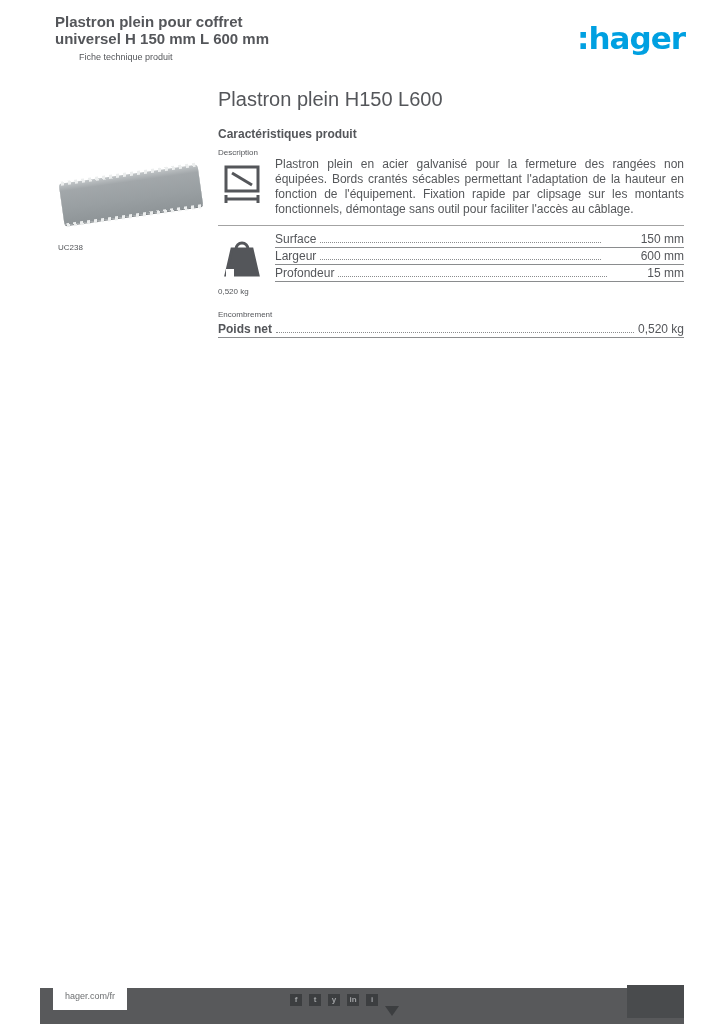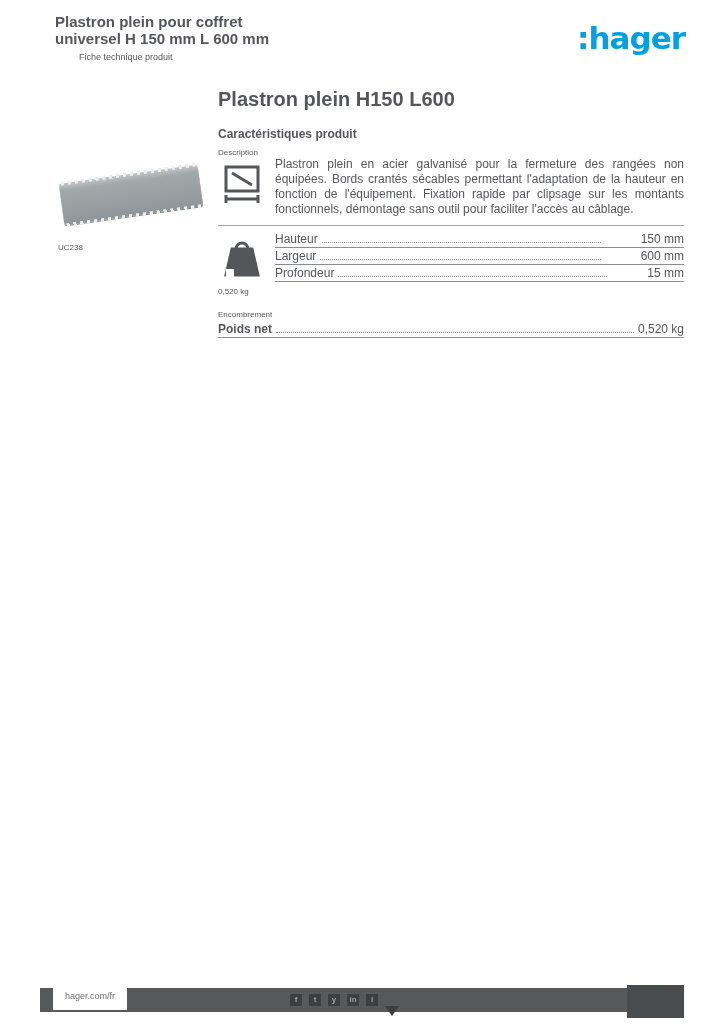--- a/index.html
+++ b/index.html
@@ -16,21 +16,21 @@
   .header-left { position:absolute; left:55px; top:13px; }
   .header-title { font-size:15px; font-weight:bold; line-height:17px; color:#54565a; }
   .header-sub { margin-top:5px; font-size:9px; color:#54565a;padding-left:24px; }
   .logo {
     position:absolute; right:39px; top:20px;
     font-size:31px; font-weight:bold; letter-spacing:-1px;
     color:var(--accent,#00a0e1);
     font-family:"DejaVu Sans", sans-serif;
   }
   
-  .page-title { position:absolute; left:218px; top:88px; font-size:20px; font-weight:bold; color:#54565a; }
+  .page-title { position:absolute; left:218px; top:88px; font-size:20px; font-weight:normal; color:#54565a; }
   .section-title { position:absolute; left:218px; top:127px; font-size:12px; font-weight:bold; color:#54565a; }
   .desc-label { position:absolute; left:218px; top:148px; font-size:8px; color:#54565a; }
   
   .photo-wrap { position:absolute; left:57px; top:160px; width:150px; height:80px; }
   .plate {
     position:absolute; left:4px; top:14px; width:140px; height:42px;
     background:linear-gradient(180deg,#c2c6c8 0%, #a2a7aa 18%, #999fa2 60%, #8e9497 100%);
     transform:rotate(-8deg);
     border-radius:3px;
     box-shadow:0 1px 0 #7c8184;
@@ -56,21 +56,21 @@
   .attr-row .leader { flex:1; border-bottom:1px dotted #8a8c8e; margin:0 4px 3px 4px; }
   .attr-row .val { white-space:nowrap;margin-left:36px; }
   .extra { margin-top:14px; }
   .extra-label { font-size:8px; margin-bottom:2px; }
   .extra-row { display:flex; align-items:flex-end; font-size:12px; line-height:14px; padding:1px 0; border-bottom:1px solid #8a8c8e; }
   .extra-row .lbl { font-weight:bold; white-space:nowrap; }
   .extra-row .leader { flex:1; border-bottom:1px dotted #8a8c8e; margin:0 4px 3px 4px; }
   .extra-row .val { white-space:nowrap; }
   
   .footer-bar {
-    position:absolute; left:40px; right:40px; top:988px; height:24px;
+    position:absolute; left:40px; right:40px; top:988px; height:36px;
     background:var(--footer,#58595b);
   }
   .site-box {
     position:absolute; left:13px; top:-4px; height:26px;
     background:#ffffff; padding:7px 12px 0 12px;
     font-size:9px; color:#6d6f71; white-space:nowrap;
   }
   .social { position:absolute; left:250px; top:6px; display:flex; gap:7px; }
   .social .sq {
     width:12px; height:12px; background:#3c3e40;
@@ -123,21 +123,21 @@
         <svg width="48" height="50" viewBox="0 0 48 50" fill="none" stroke="currentColor" stroke-width="3">
           <path d="M14 18 L34 18 L40 44 L8 44 Z" fill="currentColor"></path>
           <path d="M18 18 a6 6 0 0 1 12 0"></path>
           <rect x="8" y="38" width="8" height="8" fill="#ffffff" stroke="none"></rect>
         </svg>
       </div>
       <div class="attr-caption">0,520 kg</div>
     </div>
     <div class="attr-list">
       <div class="attr-row">
-        <span class="lbl">Hauteur</span>
+        <span class="lbl">Surface</span>
         <span class="leader"></span>
         <span class="val">150 mm</span>
       </div>
       <div class="attr-row">
         <span class="lbl">Largeur</span>
         <span class="leader"></span>
         <span class="val">600 mm</span>
       </div>
       <div class="attr-row">
         <span class="lbl">Profondeur</span>

